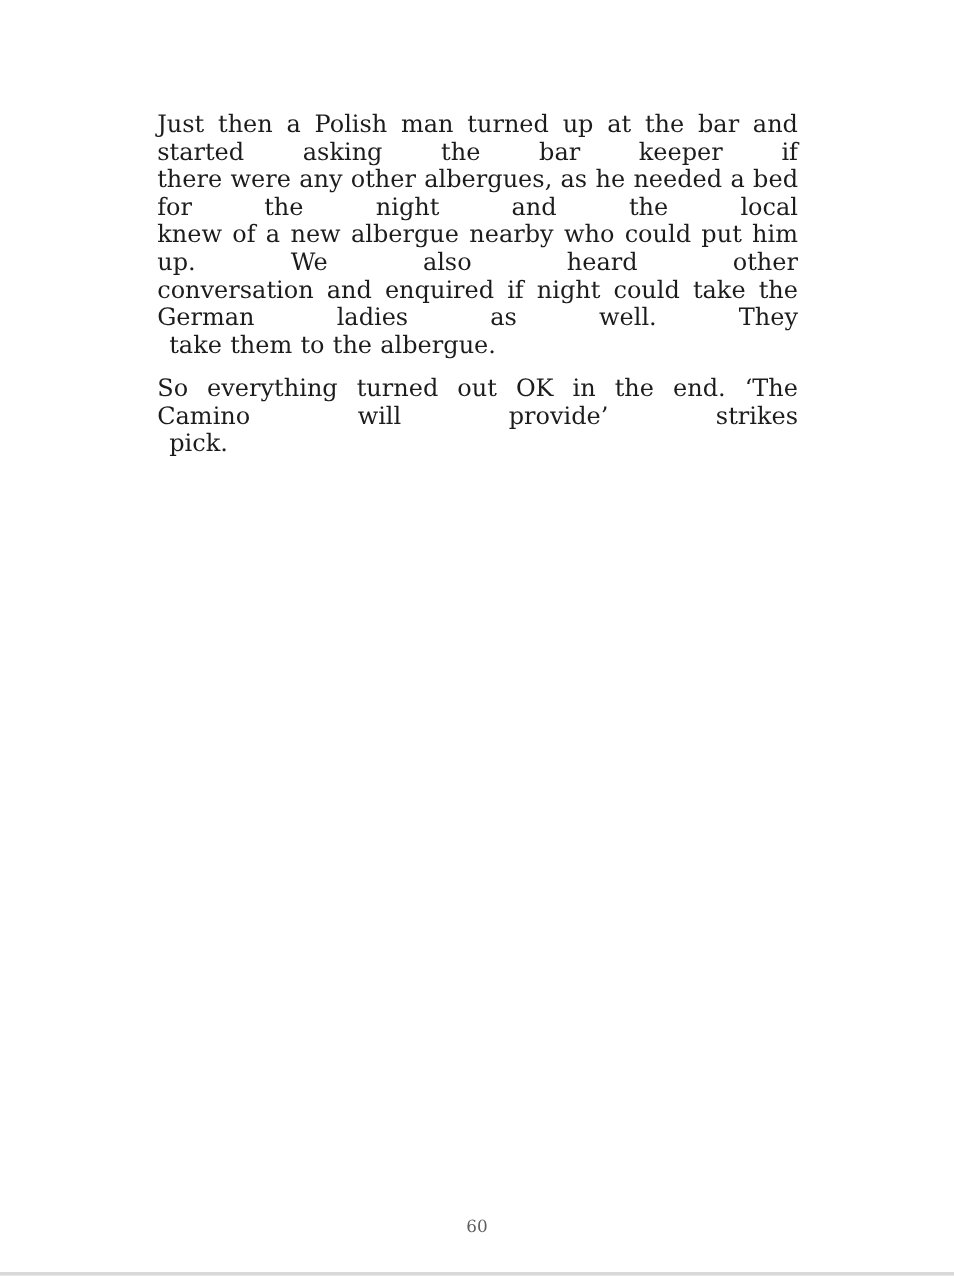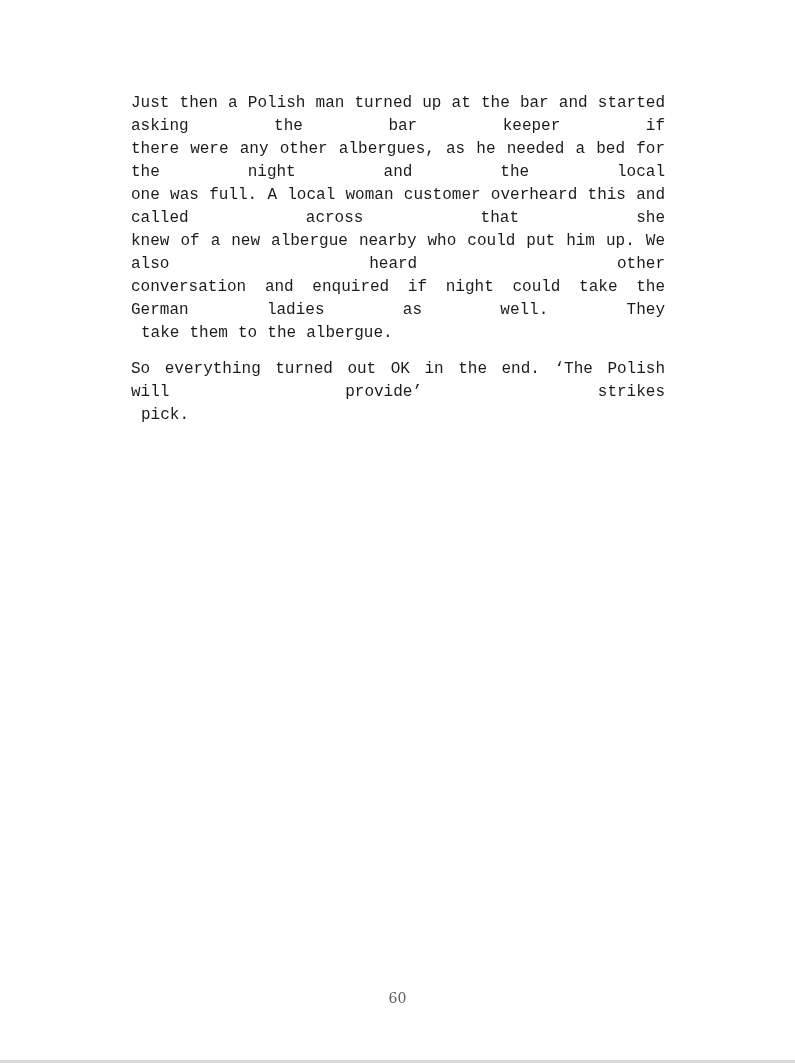--- a/index.html
+++ b/index.html
@@ -23,37 +23,36 @@
   .text-block {
     position: absolute;
     left: 131px;
     top: 92px;
     width: 534px;
   }
   .paragraph {
     margin: 0 0 13px 0;
   }
   .line {
-    font-size: 16px;
+    font-size: 20px;
     line-height: 23px;
     text-align: justify;
     text-align-last: justify;
     white-space: normal;
     word-spacing: 0.5px;
-    font-family: Liberation Mono, monospace;
   }
   .line.last {
     text-align: left;
     text-align-last: left;
     margin-left: 10px;
   }
   .page-number {
     position: absolute;
     left: 0;
-    top: 988px;
+    top: 1013px;
     width: 100%;
     text-align: center;
     font-size: 14px;
     color: #5e5e5e;
     line-height: 20px;
   }
   .bottom-edge {
     position: absolute;
     left: 0;
     bottom: 0;
@@ -65,28 +64,27 @@
 </head>
 <body>
 
 <div class="page">
 
   <div class="text-block">
 
     <div class="paragraph">
       <div class="line">Just then a Polish man turned up at the bar and started asking the bar keeper if</div>
       <div class="line">there were any other albergues, as he needed a bed for the night and the local</div>
-      <div class="line">one was full. A local woman customer overheard this and called across that she</div>
       <div class="line">knew of a new albergue nearby who could put him up. We also heard other</div>
       <div class="line">conversation and enquired if night could take the German ladies as well. They</div>
       <div class="line last">take them to the albergue.</div>
     </div>
 
     <div class="paragraph">
-      <div class="line">So everything turned out OK in the end. ‘The Polish will provide’ strikes</div>
+      <div class="line">So everything turned out OK in the end. ‘The Camino will provide’ strikes</div>
       <div class="line last">pick.</div>
     </div>
 
   </div>
 
   <div class="page-number">60</div>
 
   <div class="bottom-edge"></div>
 
 </div>

